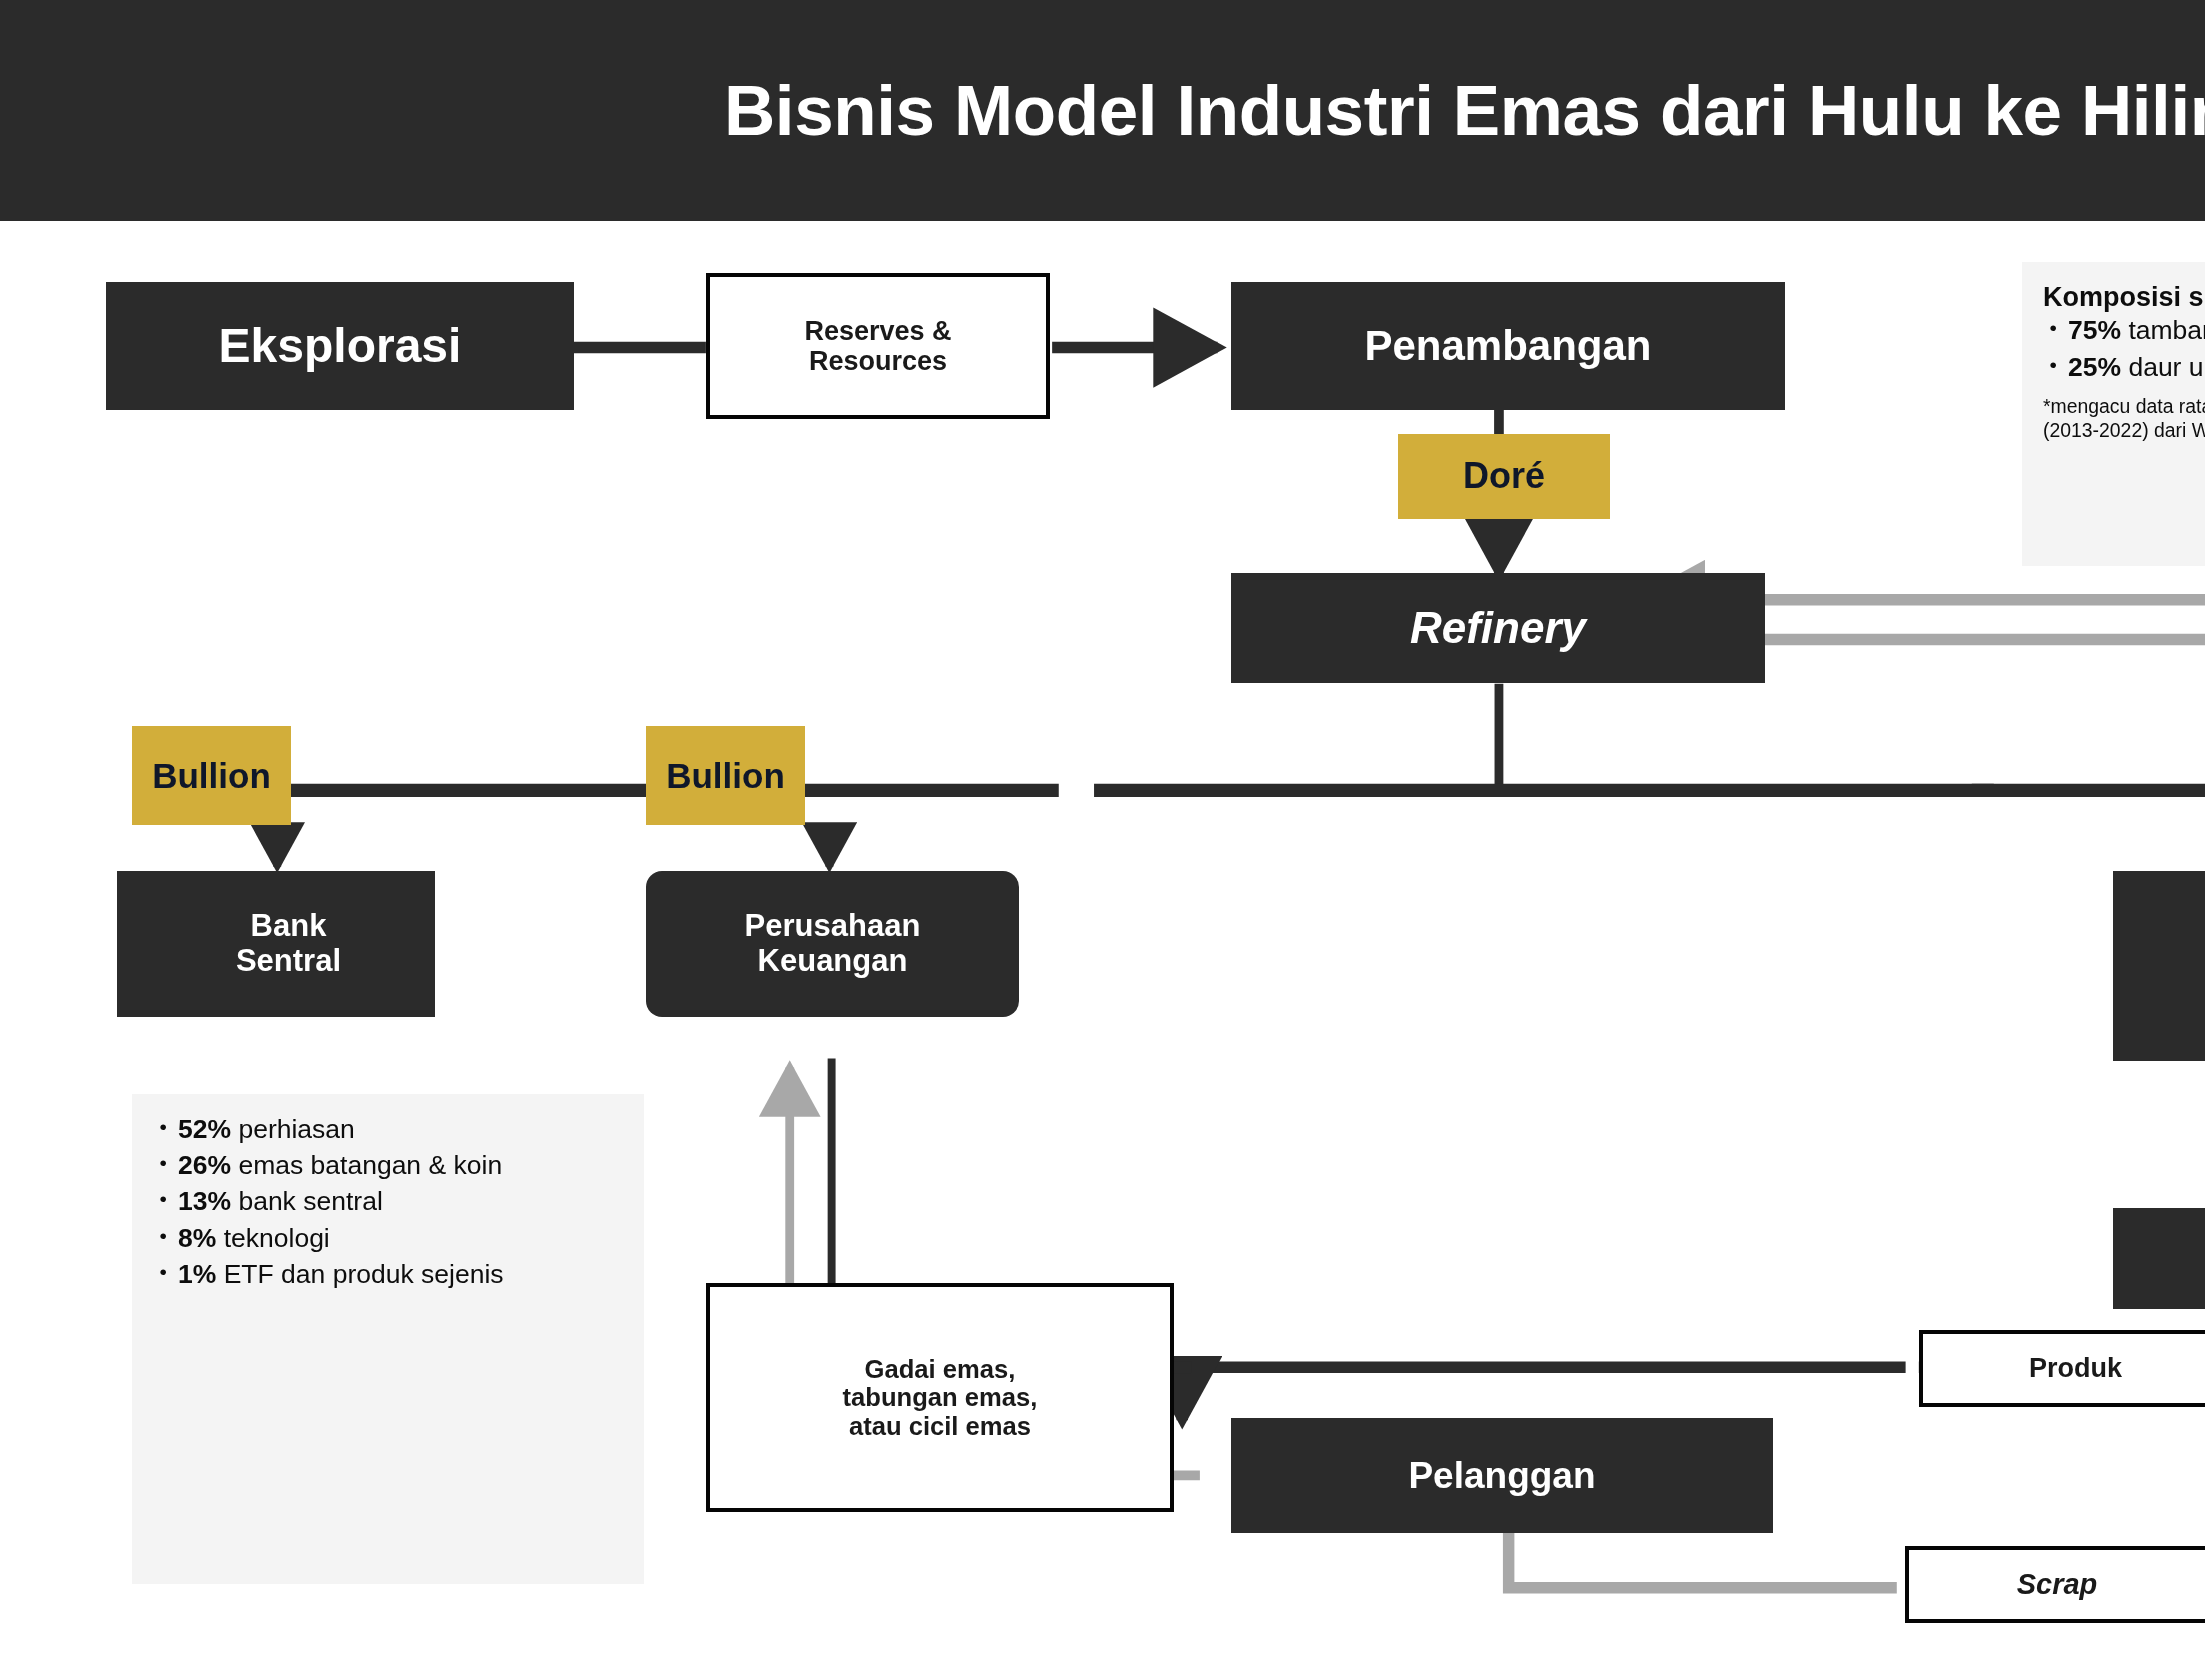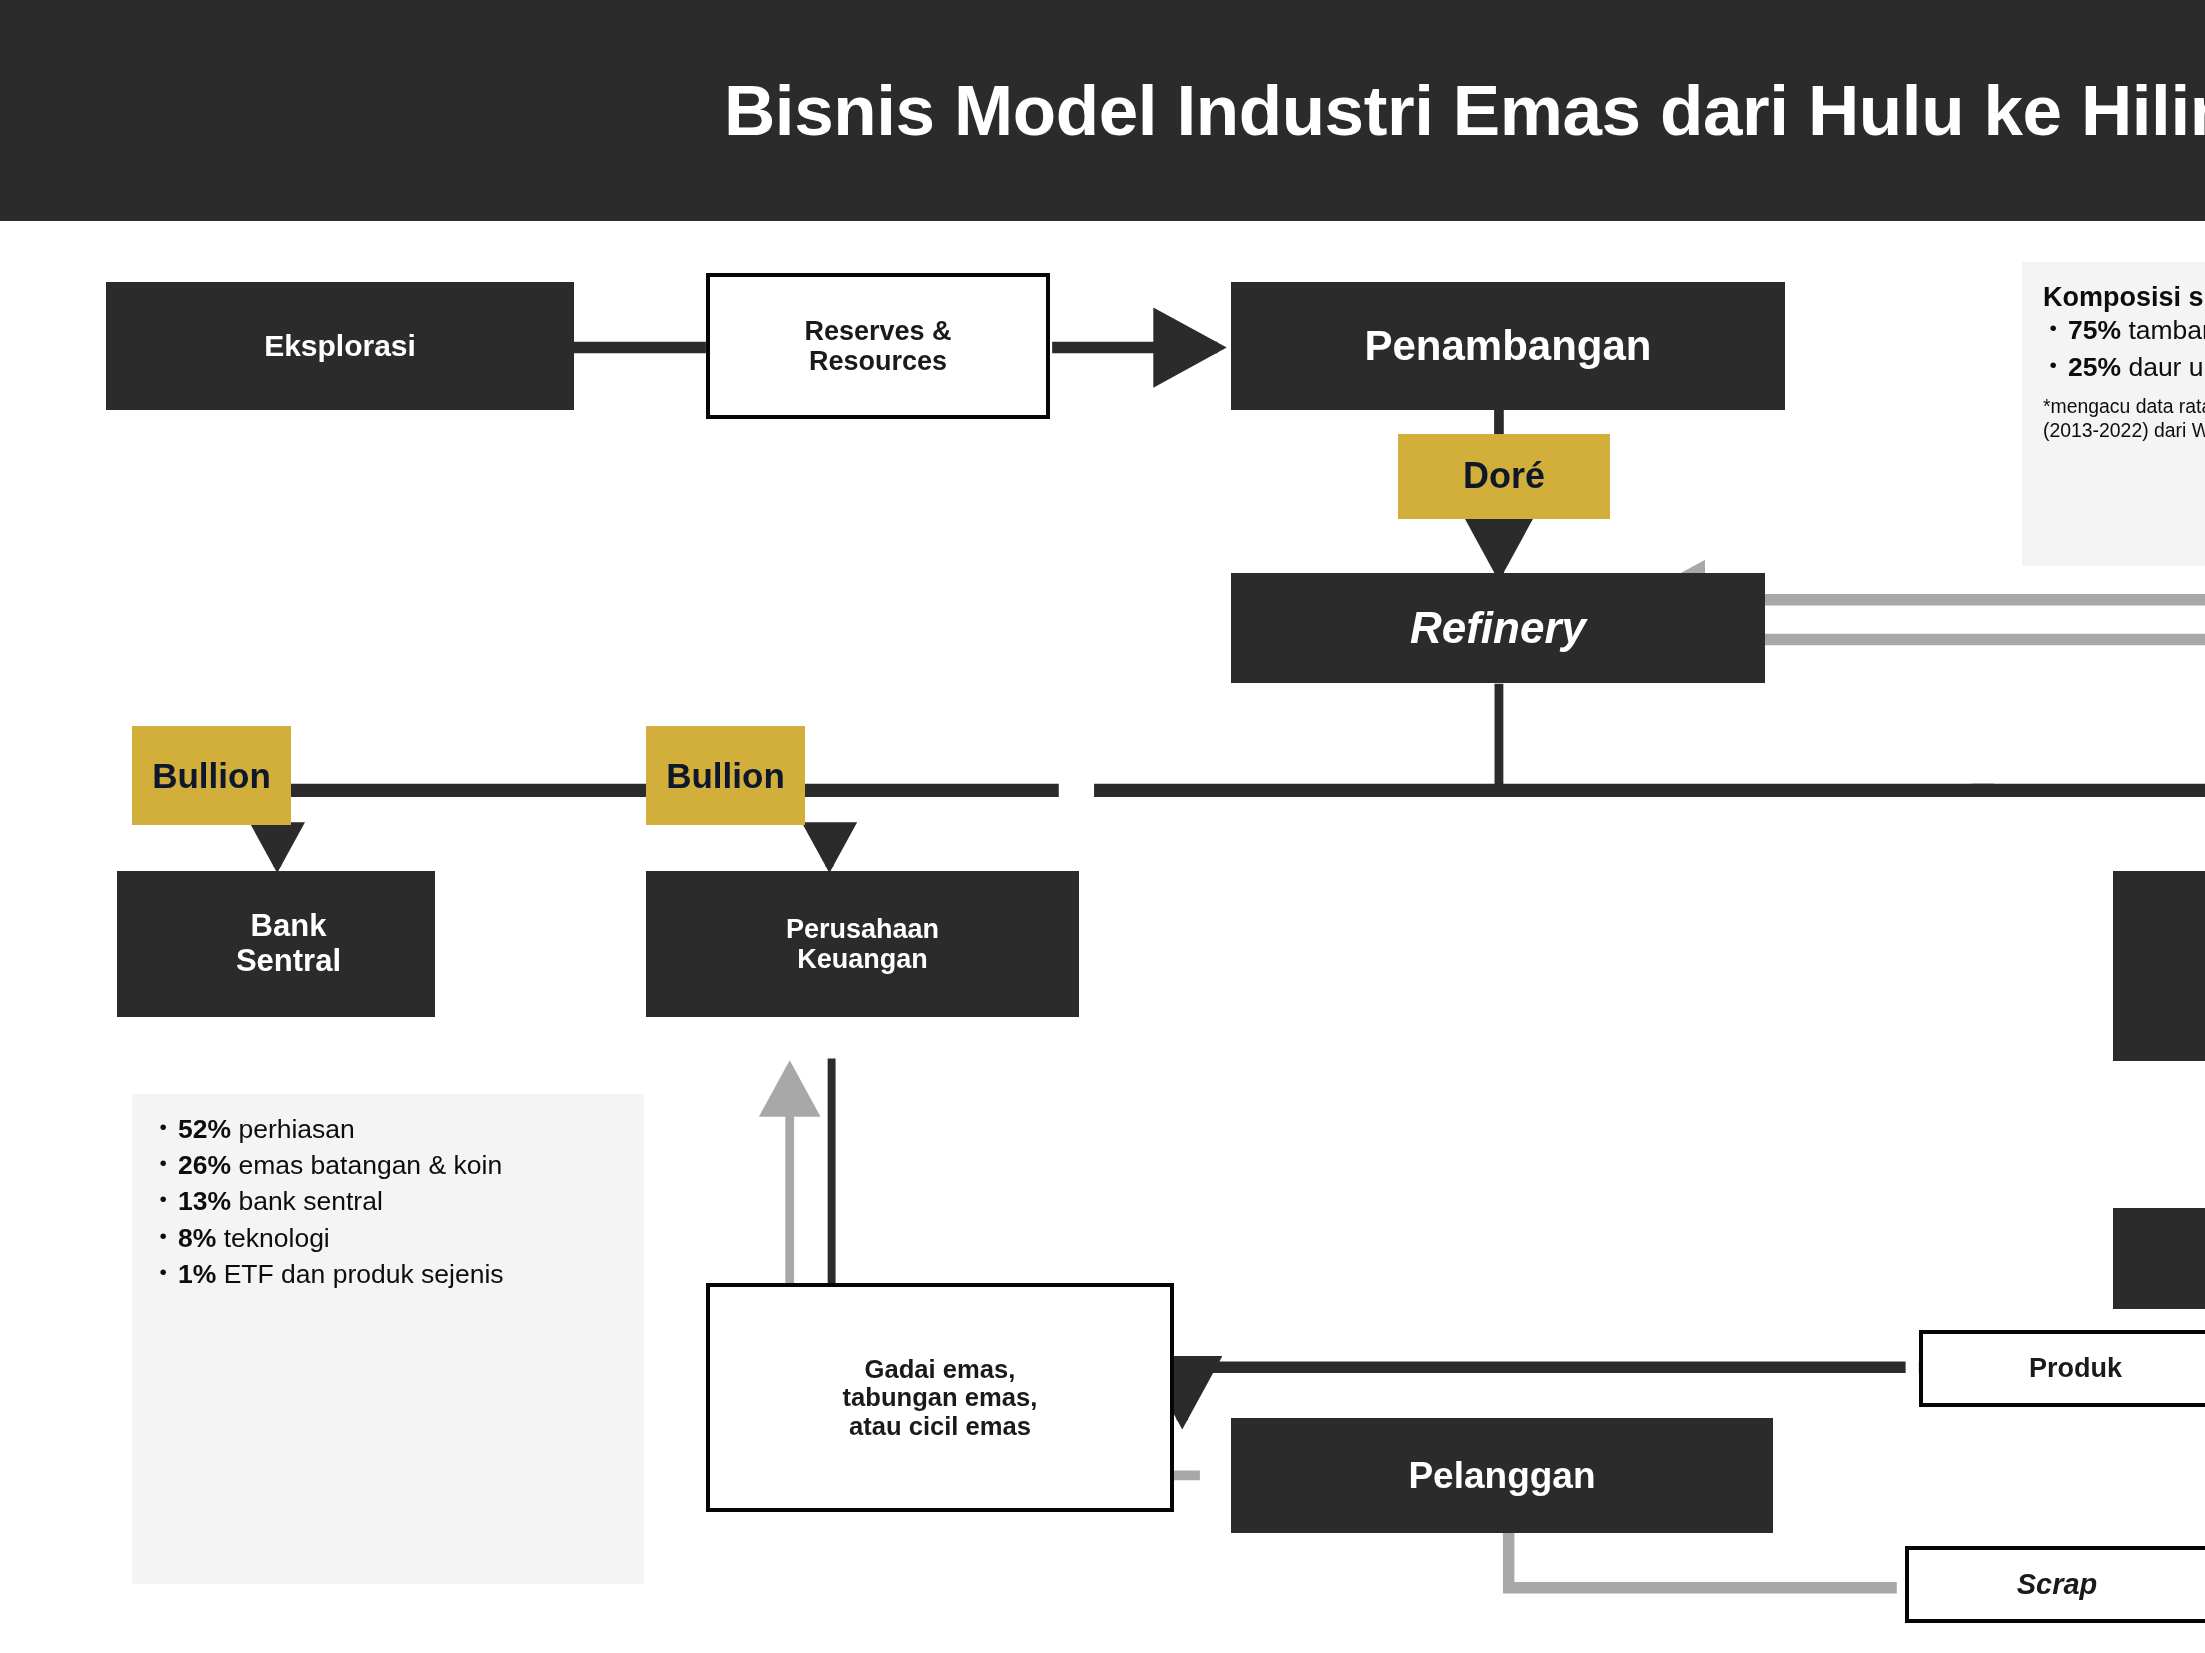--- a/index.html
+++ b/index.html
@@ -188,41 +188,41 @@
       <path d="M6460,1640 L6460,2500"></path>
     </g>
     <g stroke="#a8a8a8" stroke-width="26" fill="none" marker-end="url(#ah-gray)">
       <path d="M6110,2250 L6110,1450 L3720,1450"></path>
     </g>
     <g stroke="#a8a8a8" stroke-width="22" fill="none">
       <line x1="5950" y1="2250" x2="6120" y2="2250"></line>
     </g>
   </svg>
 
-  <div class="node dark" style="left:106px;top:282px;width:468px;height:128px;font-size:30px;">Eksplorasi</div>
+  <div class="node dark" style="left:106px;top:282px;width:468px;height:128px;font-size:48px;">Eksplorasi</div>
 
   <div class="node plain" style="left:706px;top:273px;width:344px;height:146px;font-size:27px;white-space:pre-line;">Reserves &amp;
 Resources</div>
 
   <div class="node dark" style="left:1231px;top:282px;width:554px;height:128px;font-size:42px;">Penambangan</div>
 
   <div class="node gold" style="left:1398px;top:434px;width:212px;height:85px;font-size:36px;">Doré</div>
 
   <div class="node dark ital" style="left:1231px;top:573px;width:534px;height:110px;font-size:44px;">Refinery</div>
 
   <div class="node gold" style="left:132px;top:726px;width:159px;height:99px;font-size:35px;">Bullion</div>
 
   <div class="node gold" style="left:646px;top:726px;width:159px;height:99px;font-size:35px;">Bullion</div>
 
 
 
   <div class="node dark" style="left:117px;top:871px;width:318px;height:146px;font-size:31px;white-space:pre-line;padding-left:25px;">Bank
 Sentral</div>
 
-  <div class="node dark" style="left:646px;top:871px;width:433px;height:146px;font-size:27px;white-space:pre-line;">Perusahaan
+  <div class="node dark" style="left:646px;top:871px;width:373px;height:146px;font-size:31px;white-space:pre-line;border-radius:16px;">Perusahaan
 Keuangan</div>
 
   <div class="node dark" style="left:2113px;top:871px;width:536px;height:190px;flex-direction:column;">
     
     
   </div>
 
   <div class="node dark" style="left:2113px;top:1208px;width:536px;height:101px;font-size:34px;">Distributor/ Toko</div>
 
   <div class="node plain" style="left:1919px;top:1330px;width:313px;height:77px;font-size:27px;">Produk</div>

